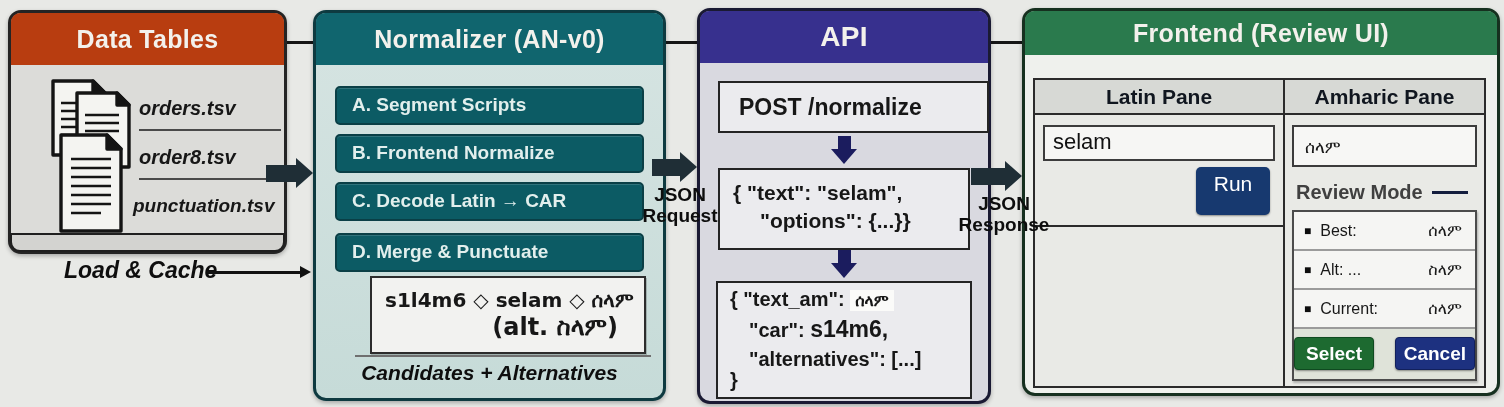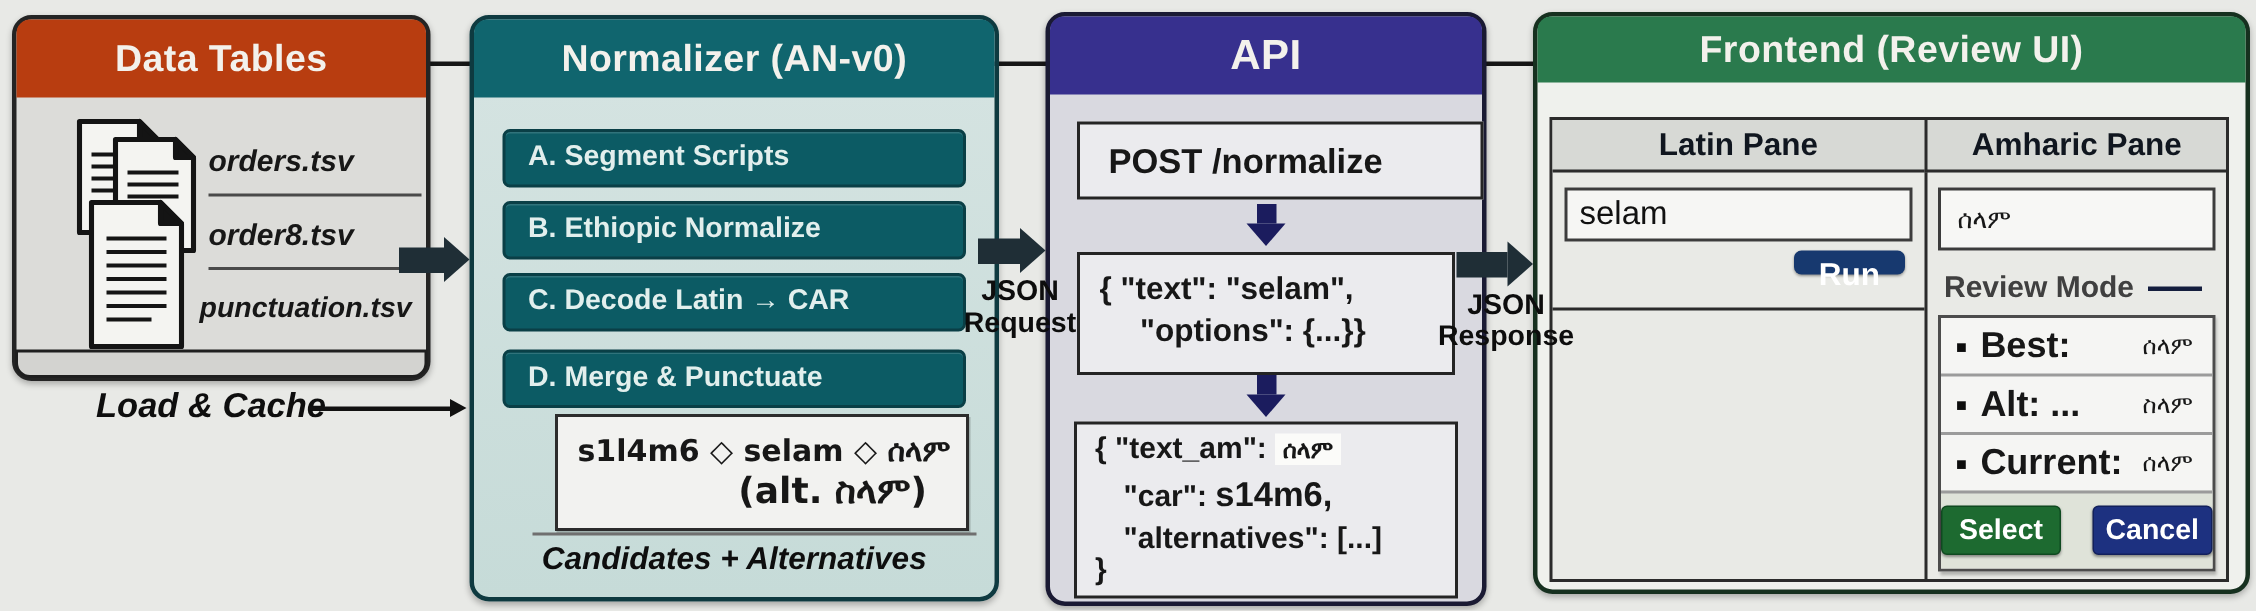--- a/index.html
+++ b/index.html
@@ -89,34 +89,34 @@
         display:grid;grid-template-columns:248px 1fr;grid-template-rows:35px 1fr;}
   .pane-head{background:#d7d9d5;border-bottom:2px solid #2b2b2b;display:flex;
         align-items:center;justify-content:center;font-weight:bold;font-size:21px;color:#10161f;}
   .pane-head.right,.pane-body.right{border-left:2px solid #2b2b2b;}
   .pane-body{position:relative;}
   #latin-top{border-bottom:2px solid #2b2b2b;padding:10px 8px 10px;}
   #latin-input{display:block;width:100%;box-sizing:border-box;height:36px;
         background:#f6f6f4;border:2px solid #3c3c3c;font-family:"Liberation Sans",sans-serif;
         font-size:22px;padding:0 0 2px 8px;color:#111;}
   #run-row{text-align:right;margin:6px 5px 0 0;}
-  #run-btn{display:inline-block;width:74px;height:16px;line-height:33px;text-align:center;
-        background:#17396f;color:#fff;font-weight:bold;font-size:21px;border-radius:5px;
+  #run-btn{display:inline-block;width:74px;height:48px;line-height:33px;text-align:center;
+        background:#17396f;color:#fff;font-weight:normal;font-size:21px;border-radius:5px;
         box-shadow:0 1px 2px rgba(0,0,0,.4);cursor:pointer;}
   .pane-body.right{padding:0 7px;}
   #am-box{margin-top:10px;height:42px;box-sizing:border-box;background:#f7f7f5;
         border:2px solid #3c3c3c;font-size:17px;padding:10px 0 0 11px;}
   #review-label-row{display:flex;align-items:center;gap:9px;margin:14px 0 6px;padding-left:4px;}
   #review-label{font-weight:bold;font-size:20px;color:#404040;}
   #review-dash{width:36px;height:3px;background:#141e3e;}
   #review-box{border:2px solid #4c4c4c;background:#f5f5f3;box-shadow:1px 2px 2px rgba(0,0,0,.25);}
   .review-row{height:37px;display:flex;align-items:center;gap:9px;padding:0 13px 0 10px;}
   .review-row.sep{border-bottom:2px solid #9b9b9b;}
   .bullet{font-size:12px;line-height:1;color:#0d0d0d;}
-  .review-item-label{font-weight:bold;font-size:24px;}
+  .review-item-label{font-weight:normal;font-size:16px;}
   .review-item-value{margin-left:auto;font-size:16px;}
   #review-footer{border-top:2px solid #9b9b9b;background:#dfe3d9;padding:8px 0 9px;
         display:flex;justify-content:space-between;gap:6px;}
   .rv-btn{min-width:80px;height:33px;line-height:32px;text-align:center;color:#fff;
         font-weight:bold;font-size:19px;border-radius:4px;box-shadow:0 1px 2px rgba(0,0,0,.4);
         cursor:pointer;padding:0 8px;box-sizing:border-box;}
   #select-btn{background:#1d6a30;border:1px solid #0f4a20;}
   #cancel-btn{background:#1d3180;border:1px solid #12205c;}
 </style>
 </head>
@@ -179,21 +179,21 @@
   <div>JSON</div>
   <div>Response</div>
 </div>
 
 <div class="panel" id="p-norm">
   <div class="panel-header">
     <span>Normalizer (AN-v0)</span>
   </div>
   <div id="norm-steps">
     <div class="step">A.  Segment Scripts</div>
-    <div class="step">B.  Ethiopic Normalize</div>
+    <div class="step">B.  Frontend Normalize</div>
     <div class="step">C.  Decode Latin → CAR</div>
     <div class="step last">D.  Merge &amp; Punctuate</div>
   </div>
   <div id="cand-box">
     <div id="cand-line1" class="ethiopic">s1l4m6 ◇ selam ◇ ሰላም</div>
     <div id="cand-line2" class="ethiopic">(alt. ስላም)</div>
   </div>
   <div id="cand-sep"></div>
   <div id="cand-caption">Candidates + Alternatives</div>
 </div>

